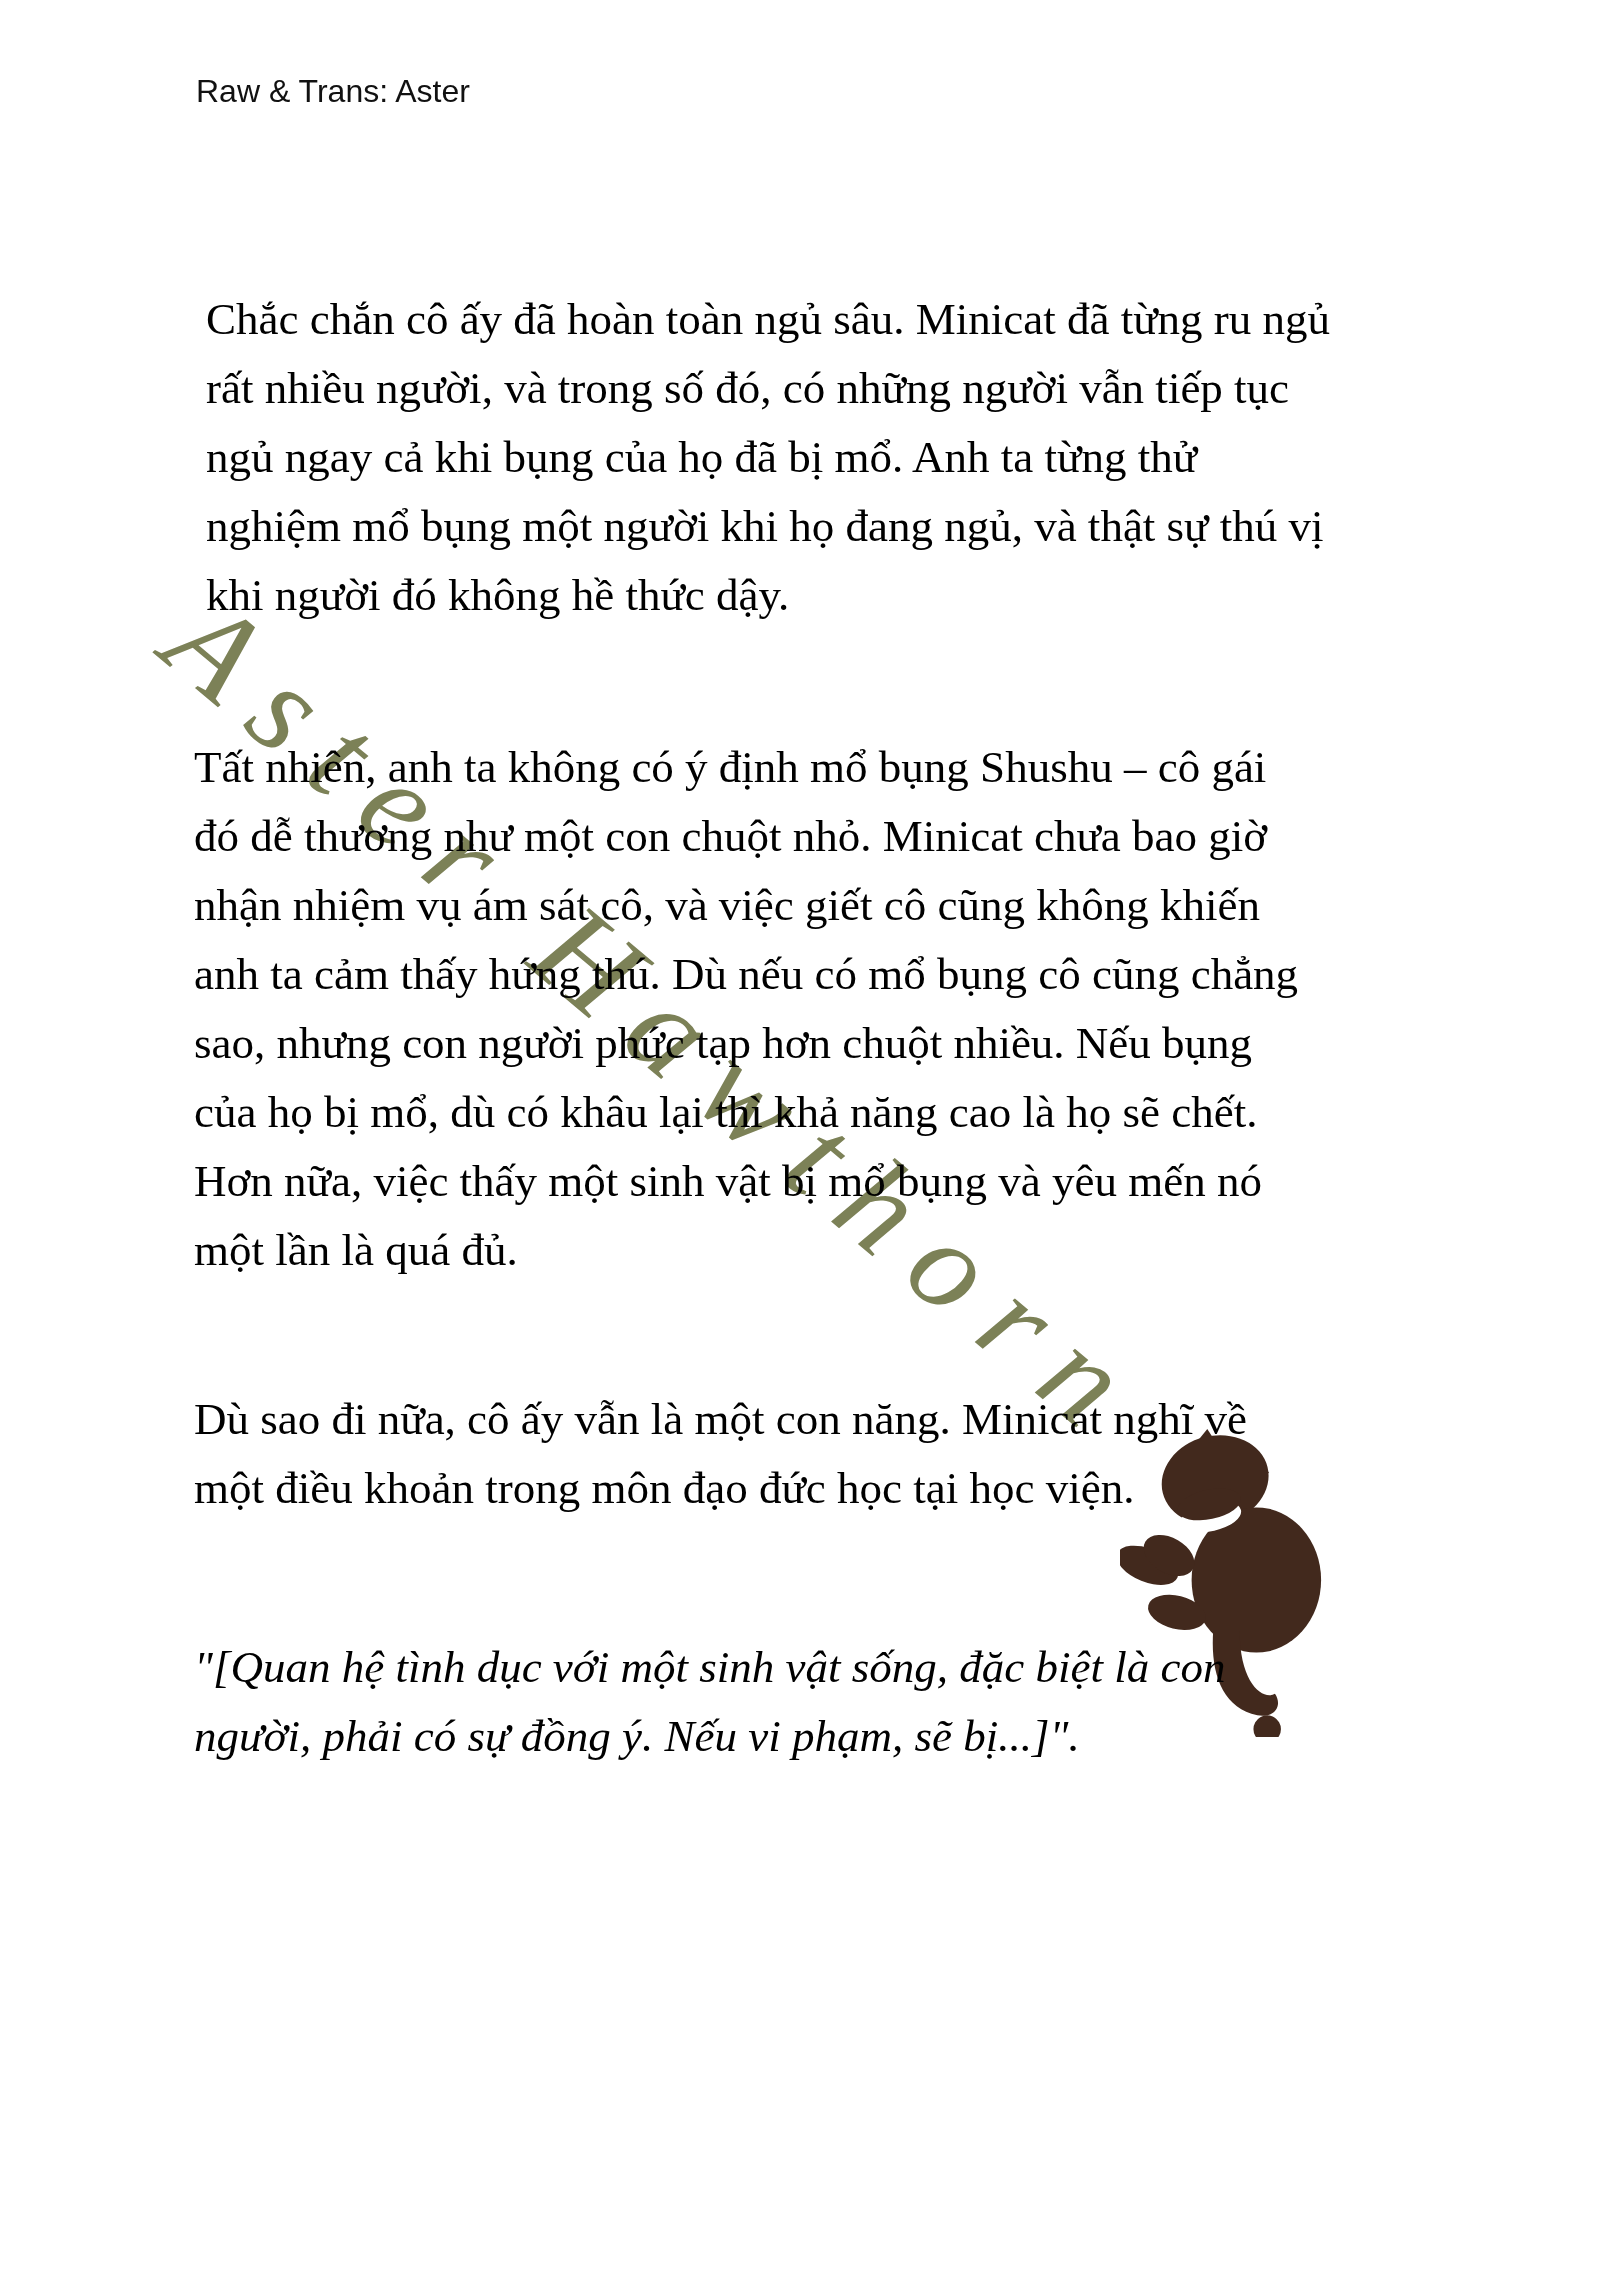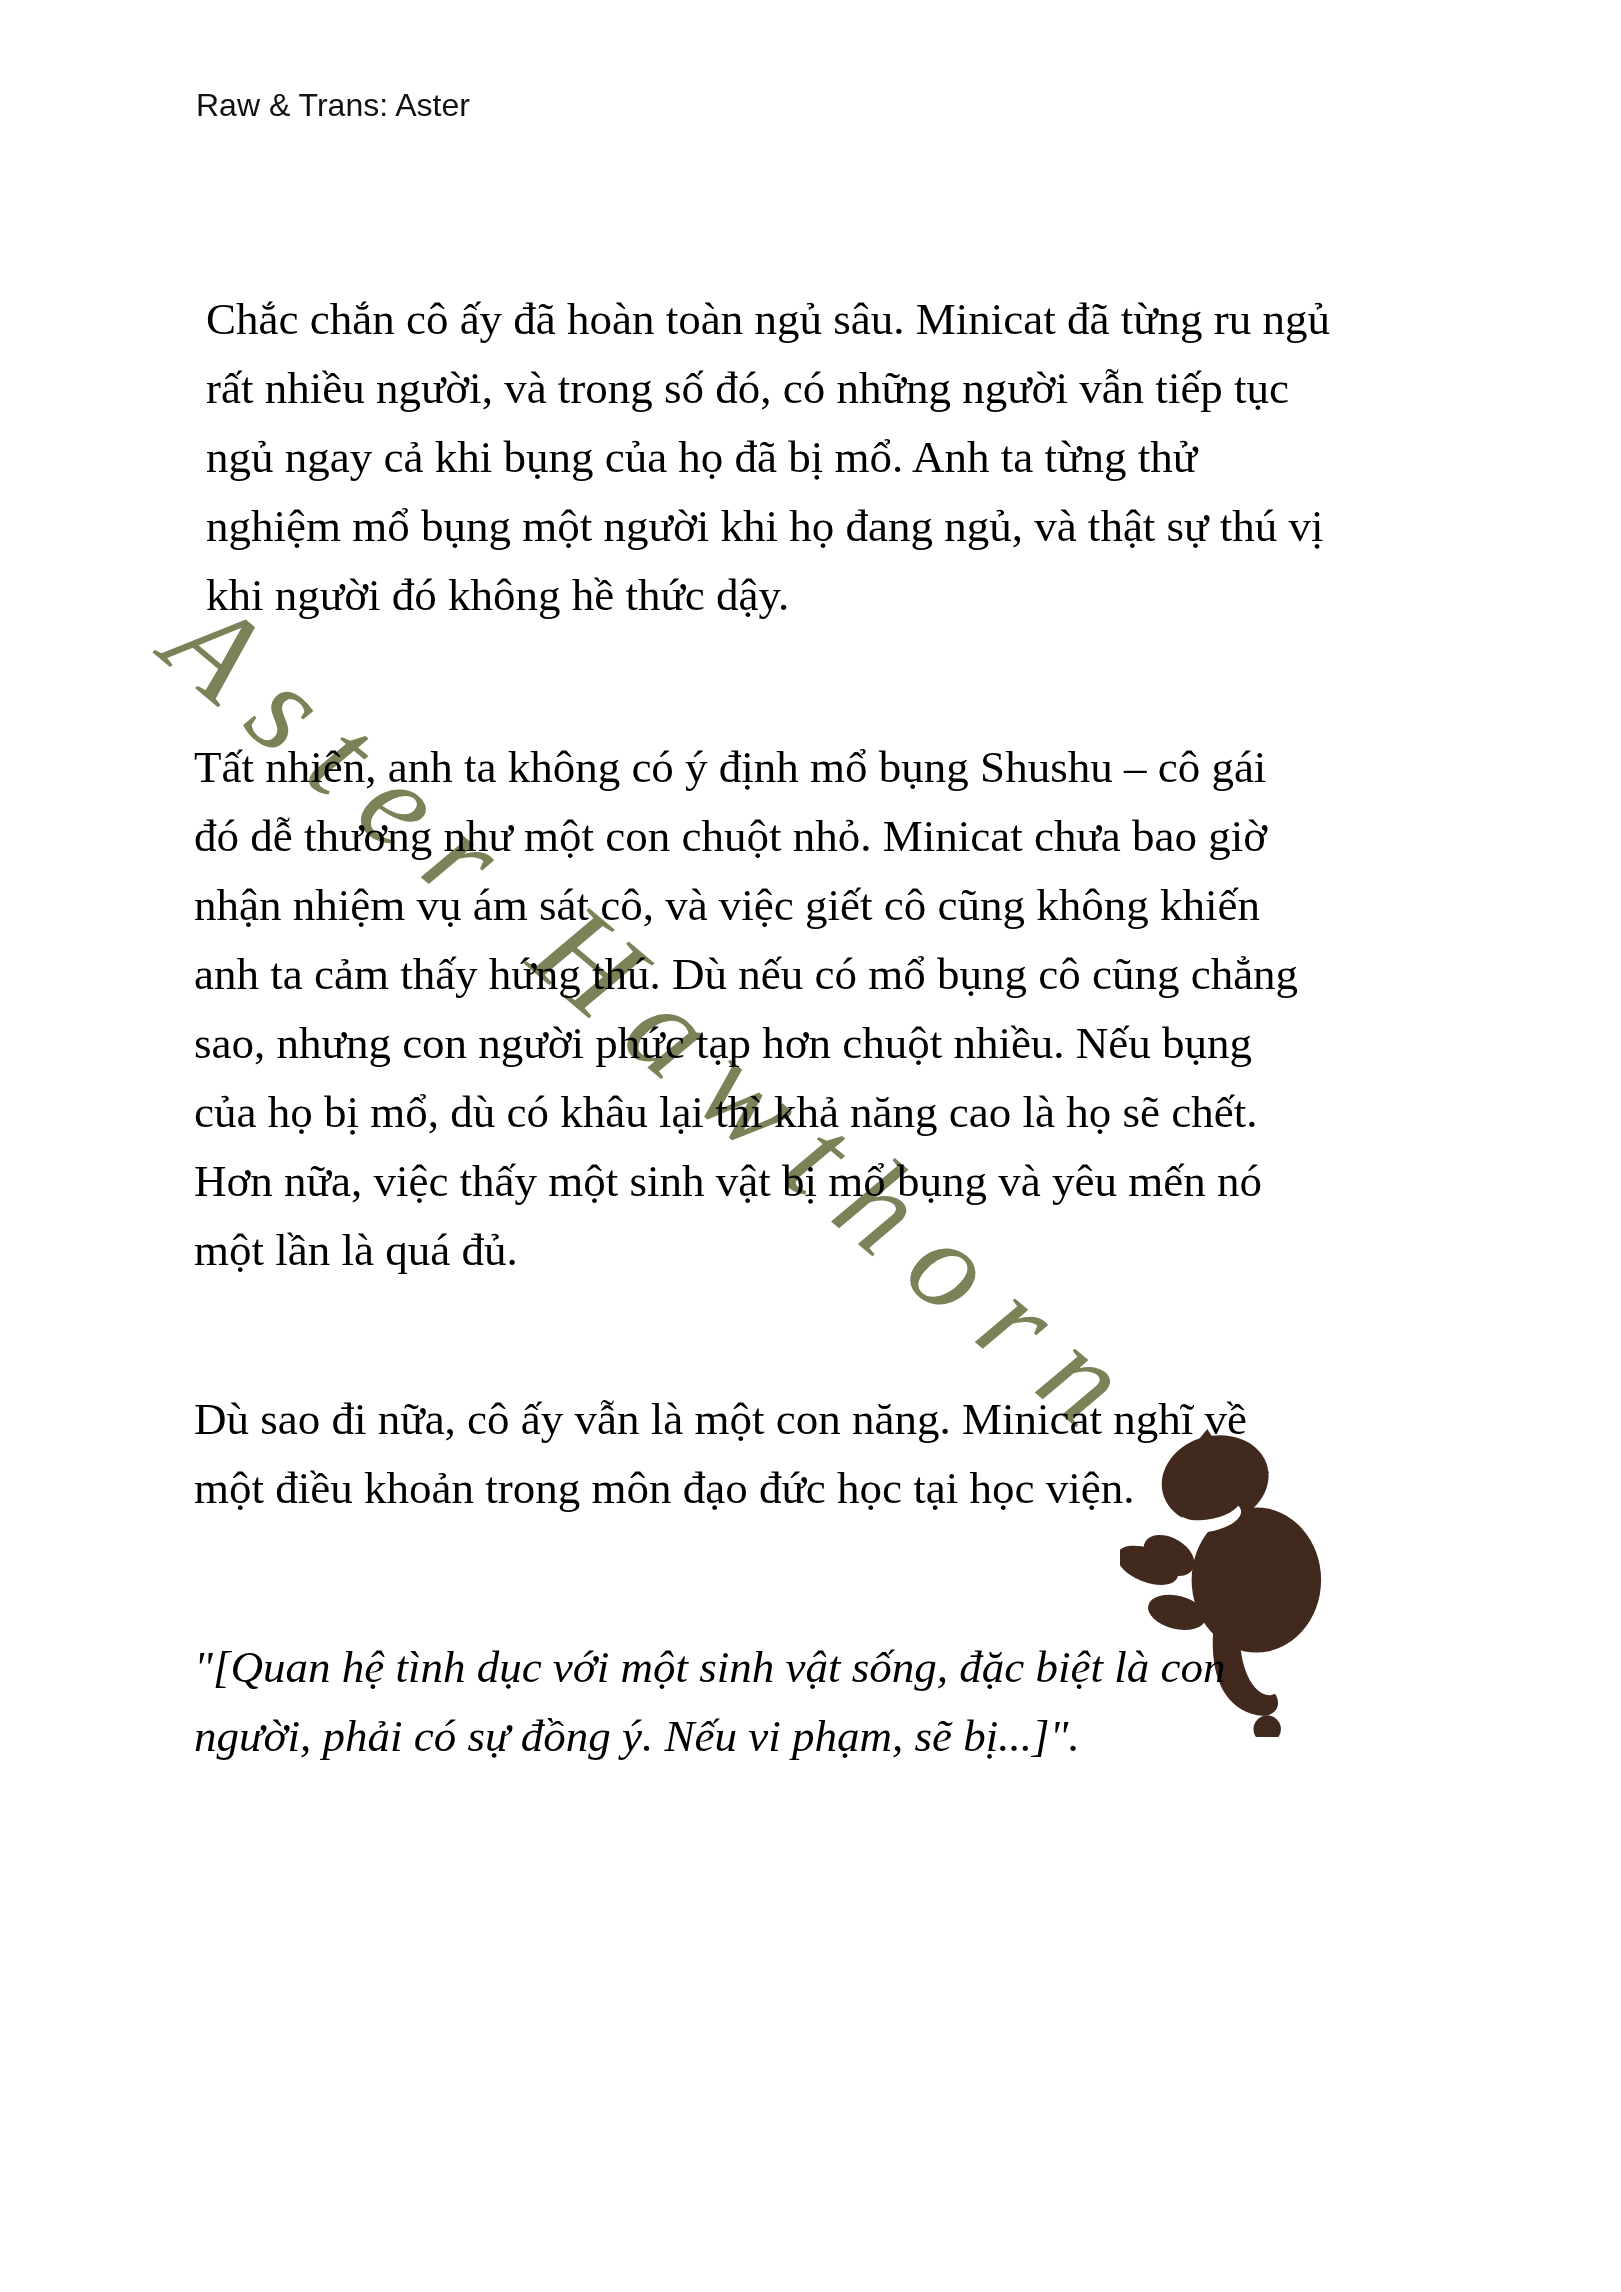--- a/index.html
+++ b/index.html
@@ -8,21 +8,21 @@
     width: 1621px;
     height: 2293px;
     background: #ffffff;
     overflow: hidden;
     font-family: "Liberation Serif", "DejaVu Serif", serif;
     color: #000000;
   }
   .doc-header {
     position: absolute;
     left: 196px;
-    top: 86px;
+    top: 72px;
     font-family: "Liberation Sans", "DejaVu Sans", sans-serif;
     font-size: 32px;
     line-height: 39px;
     color: #111111;
     z-index: 3;
     white-space: pre;
   }
   .watermark {
     position: absolute;
     left: 233px;

